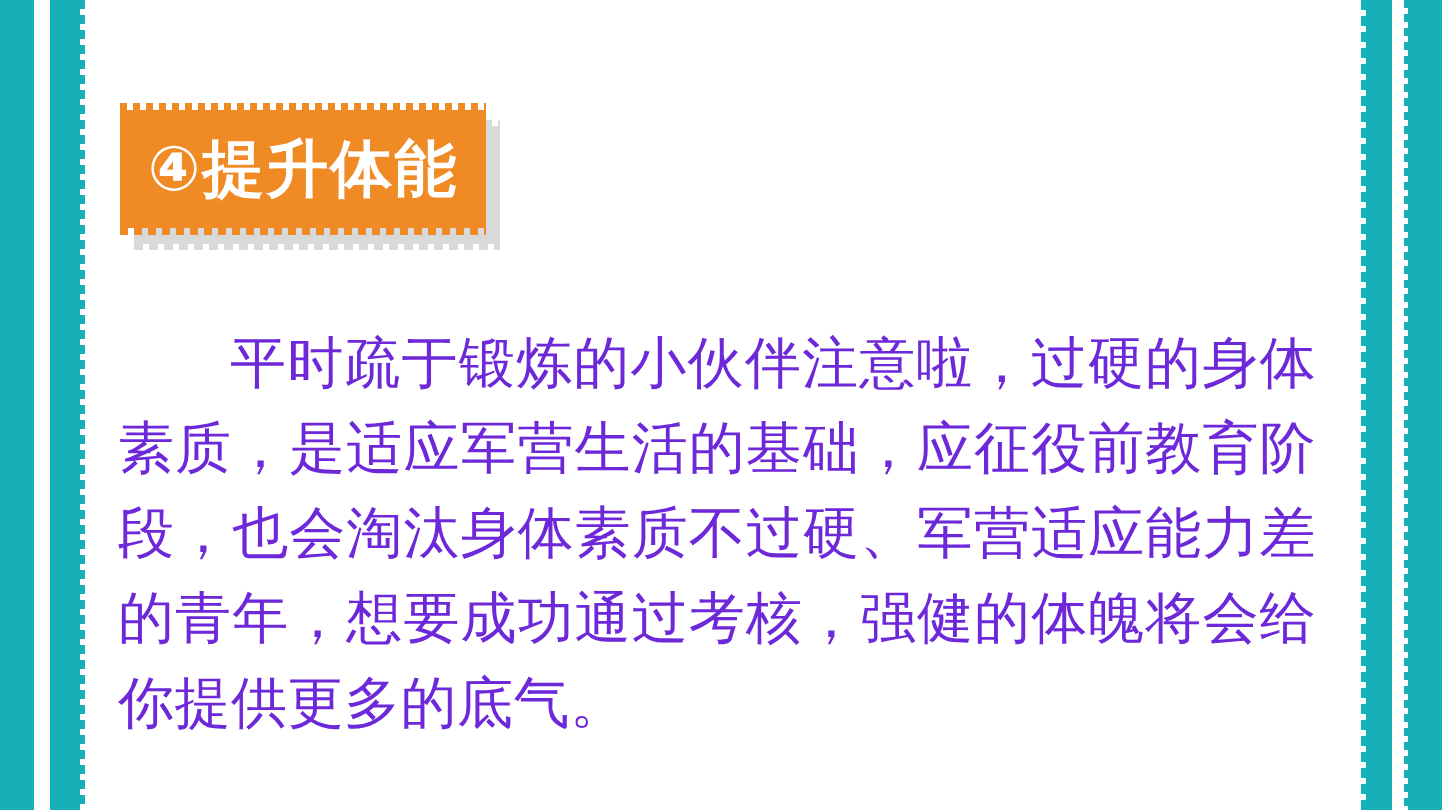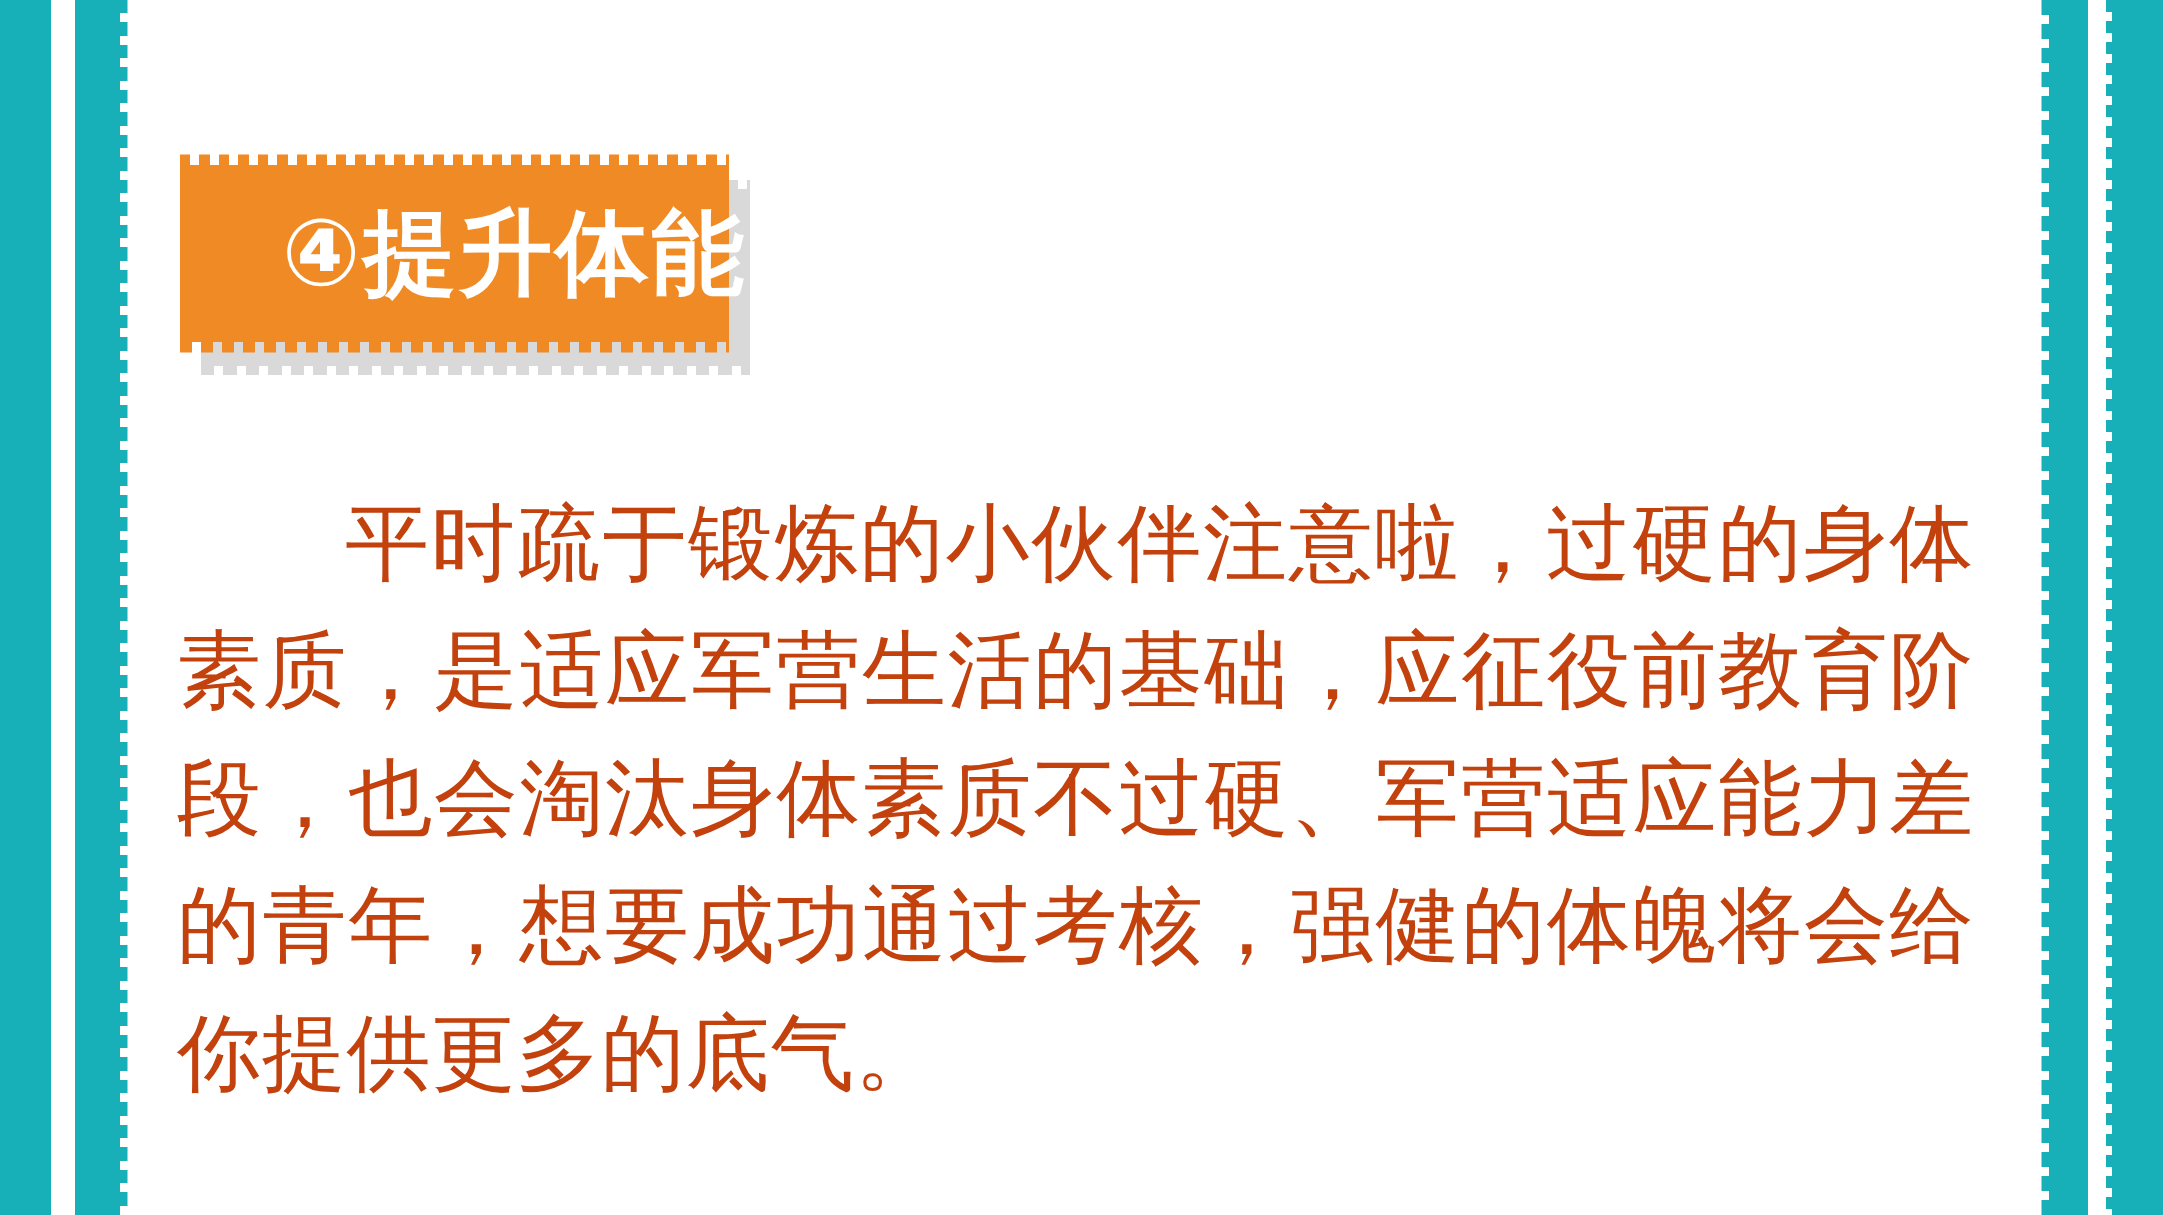--- a/index.html
+++ b/index.html
@@ -204,30 +204,29 @@
     display: flex;
     align-items: center;
     justify-content: center;
     color: #ffffff;
     font-family: "DejaVu Sans", sans-serif;
     font-weight: bold;
     font-size: 62px;
     letter-spacing: 2px;
     white-space: nowrap;
     line-height: 1;
-    padding-left: 40px;
   }
 
   
   .body-text {
     position: absolute;
     left: 118px;
     top: 320px;
     width: 1198px;
-    color: #c2410c;
+    color: #6d28d9;
     font-family: "DejaVu Serif", serif;
     font-size: 56px;
     line-height: 1.52;
     text-align: justify;
     text-justify: inter-ideograph;
     text-indent: 2em;
     letter-spacing: 0.5px;
   }
 </style>
 </head>

